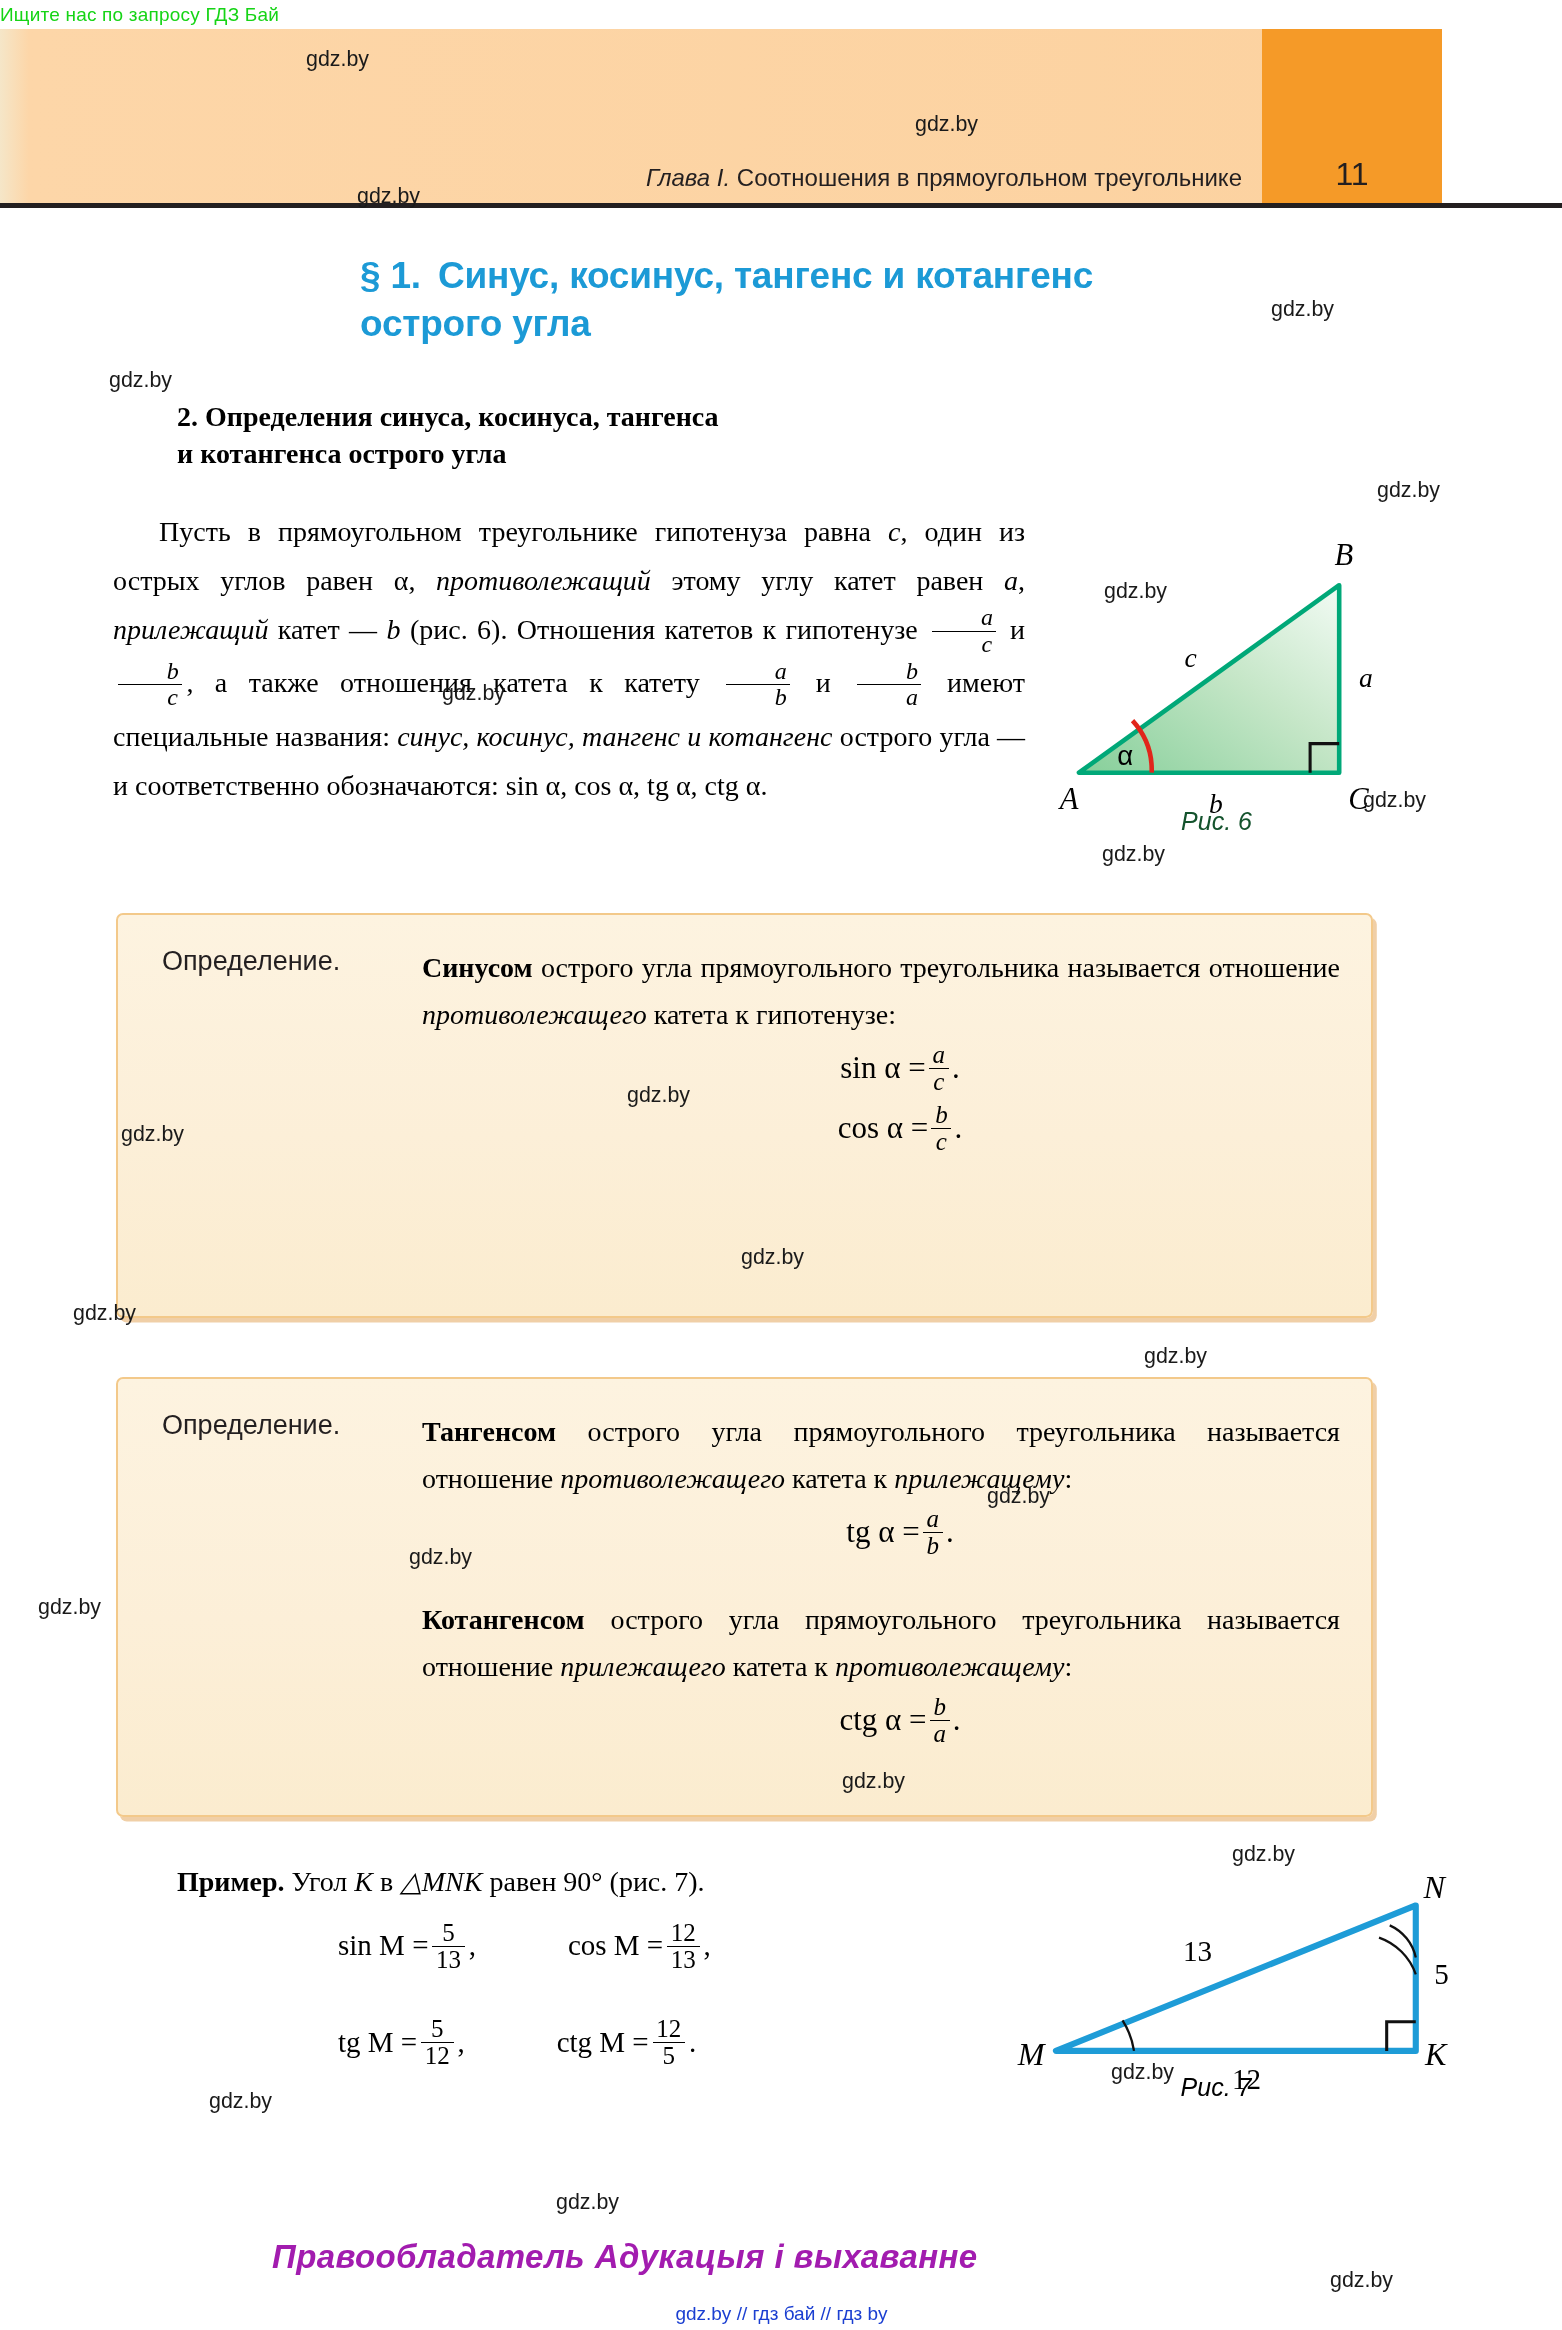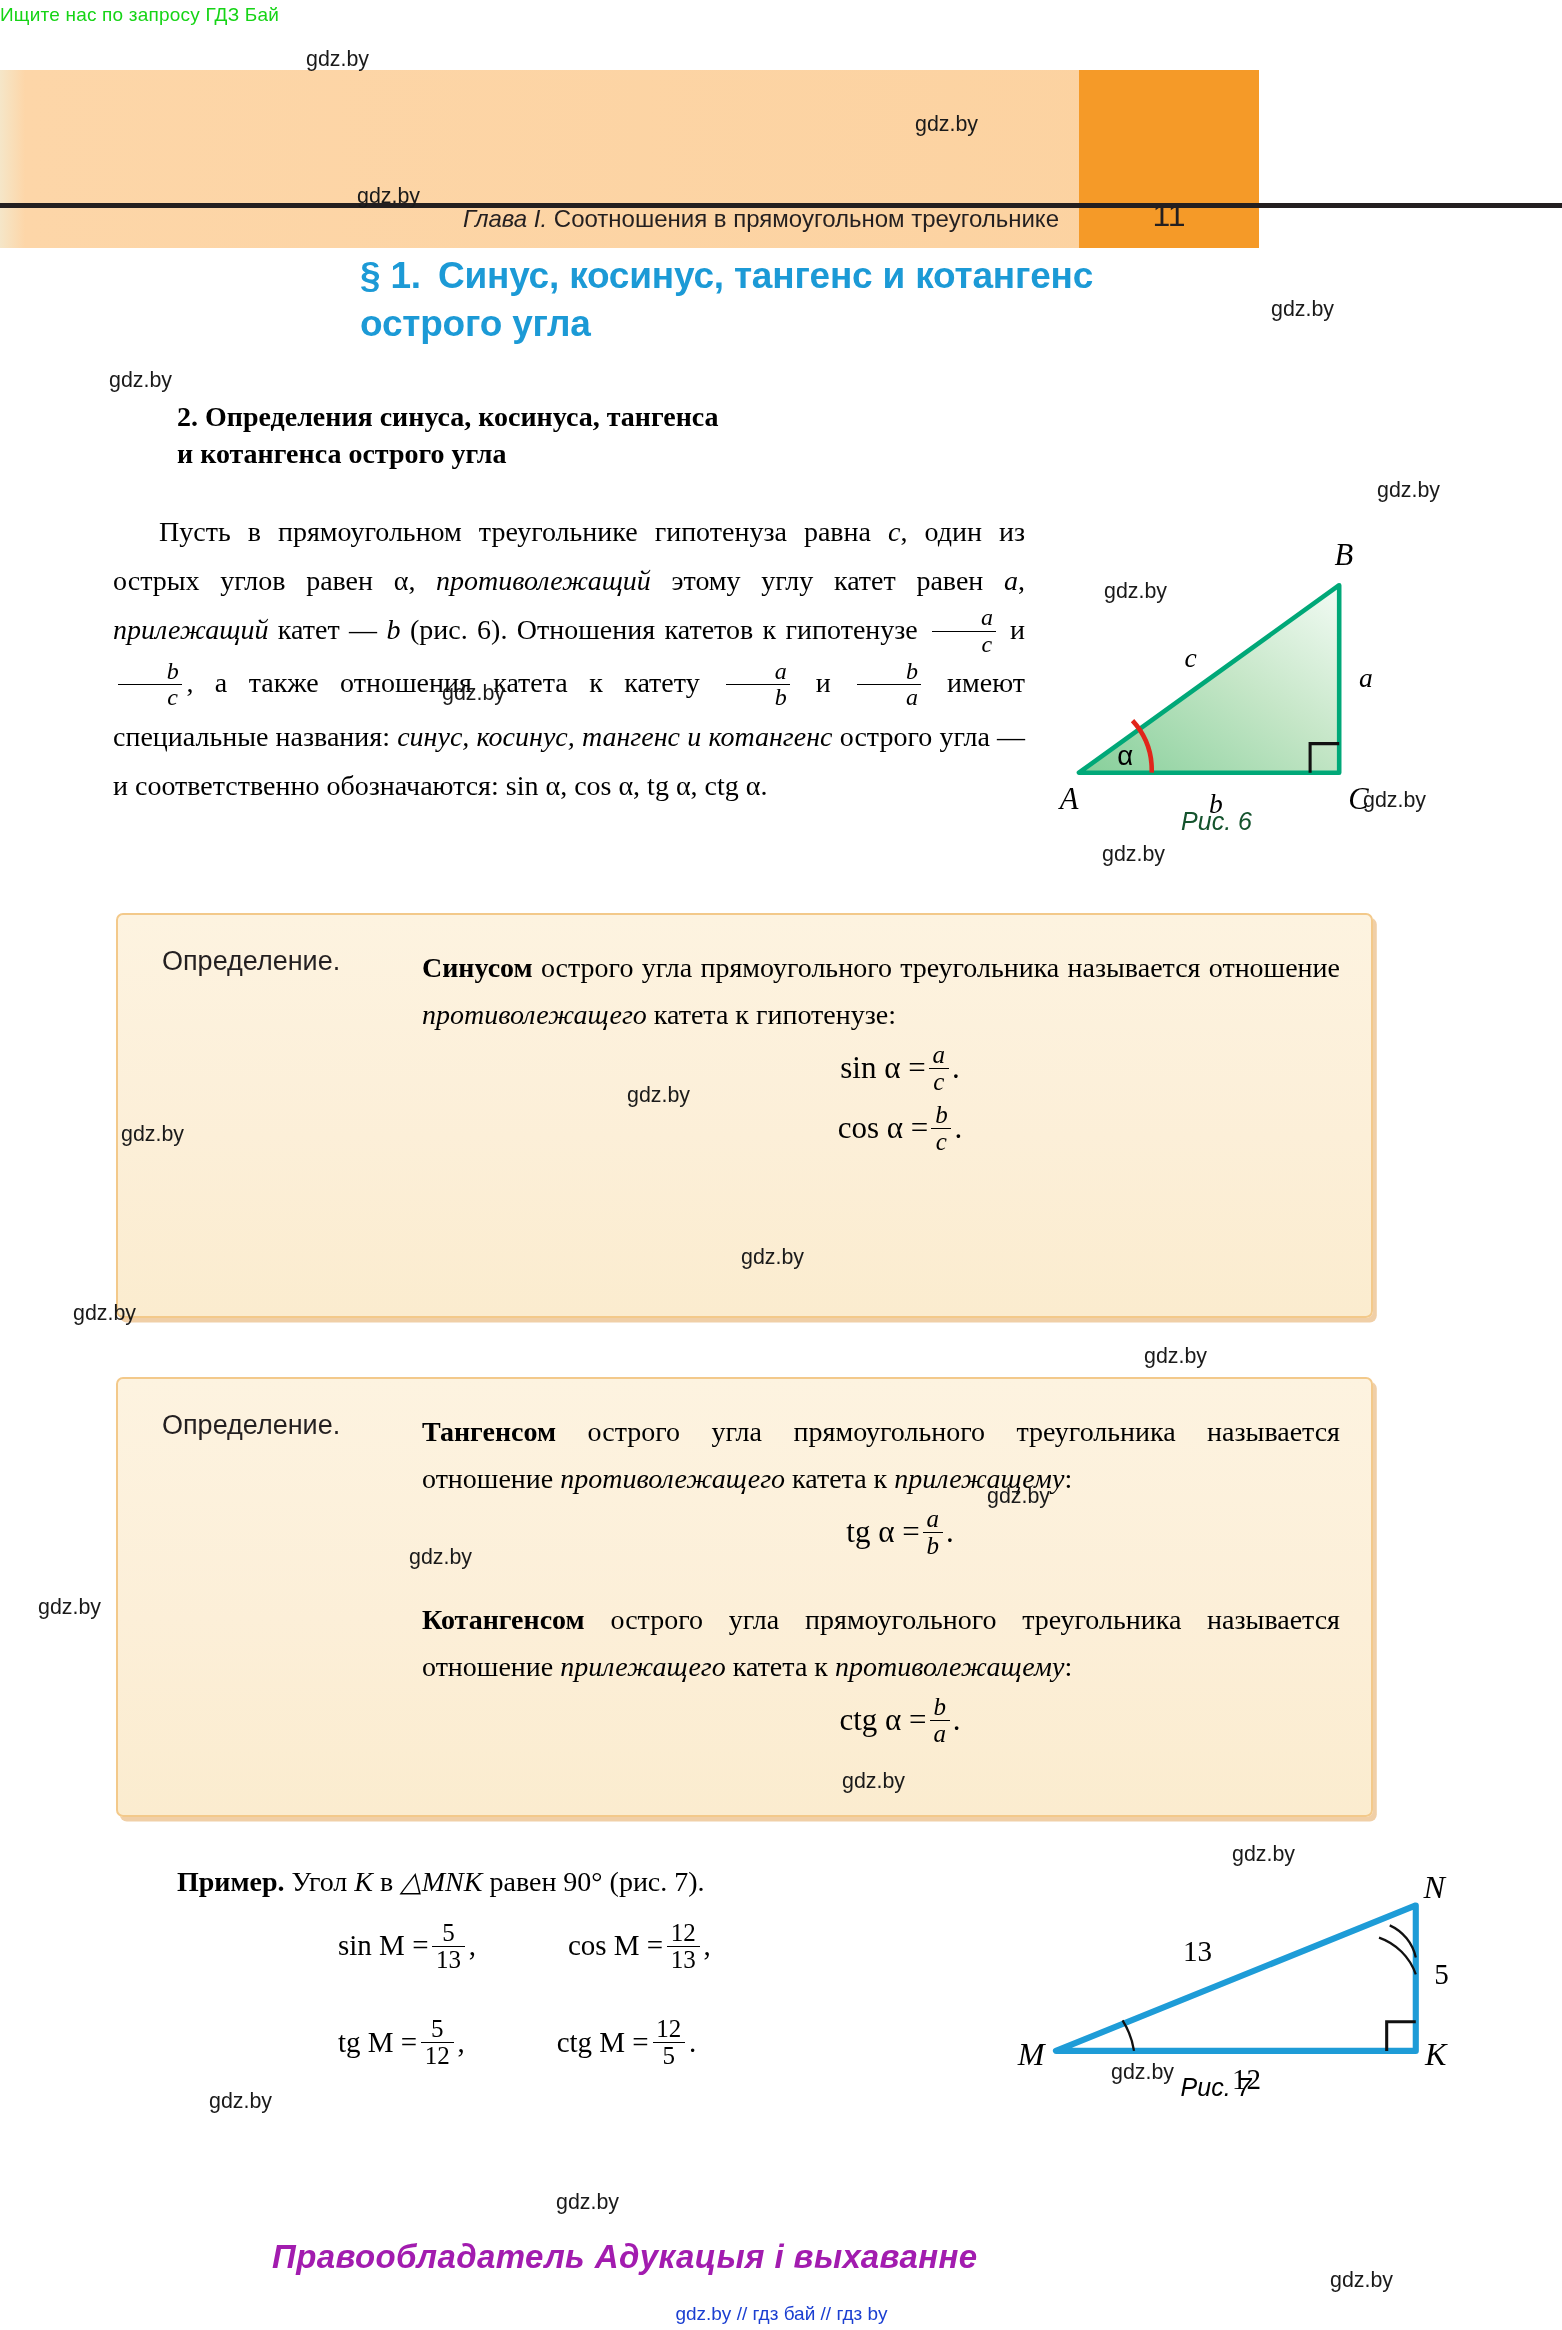--- a/index.html
+++ b/index.html
@@ -15,23 +15,22 @@
   .promo-banner{
     position:absolute; top:0; left:0; width:1563px; height:29px;
     display:flex; align-items:center; justify-content:flex-start;
     font-family:"Liberation Sans", sans-serif;
     font-size:19px; color:#16d416; font-weight:400;
     letter-spacing:0.2px;
   }
 
   
   .page-header{
-    position:absolute; top:29px; left:0; width:1259px; height:178px;
+    position:absolute; top:29px; left:0; width:1442px; height:178px;
     background:linear-gradient(90deg,#f5e6c8 0%, #fdd6a8 2%, #fcd2a0 100%);
-    margin-top:41px;
   }
   .header-page-block{
     position:absolute; top:0; right:0; width:180px; height:178px;
     background:#f59a28;
   }
   .header-rule{
     position:absolute; top:203px; left:0; width:1563px; height:4.6px;
     background:#231f20;
   }
   .header-chapter{

